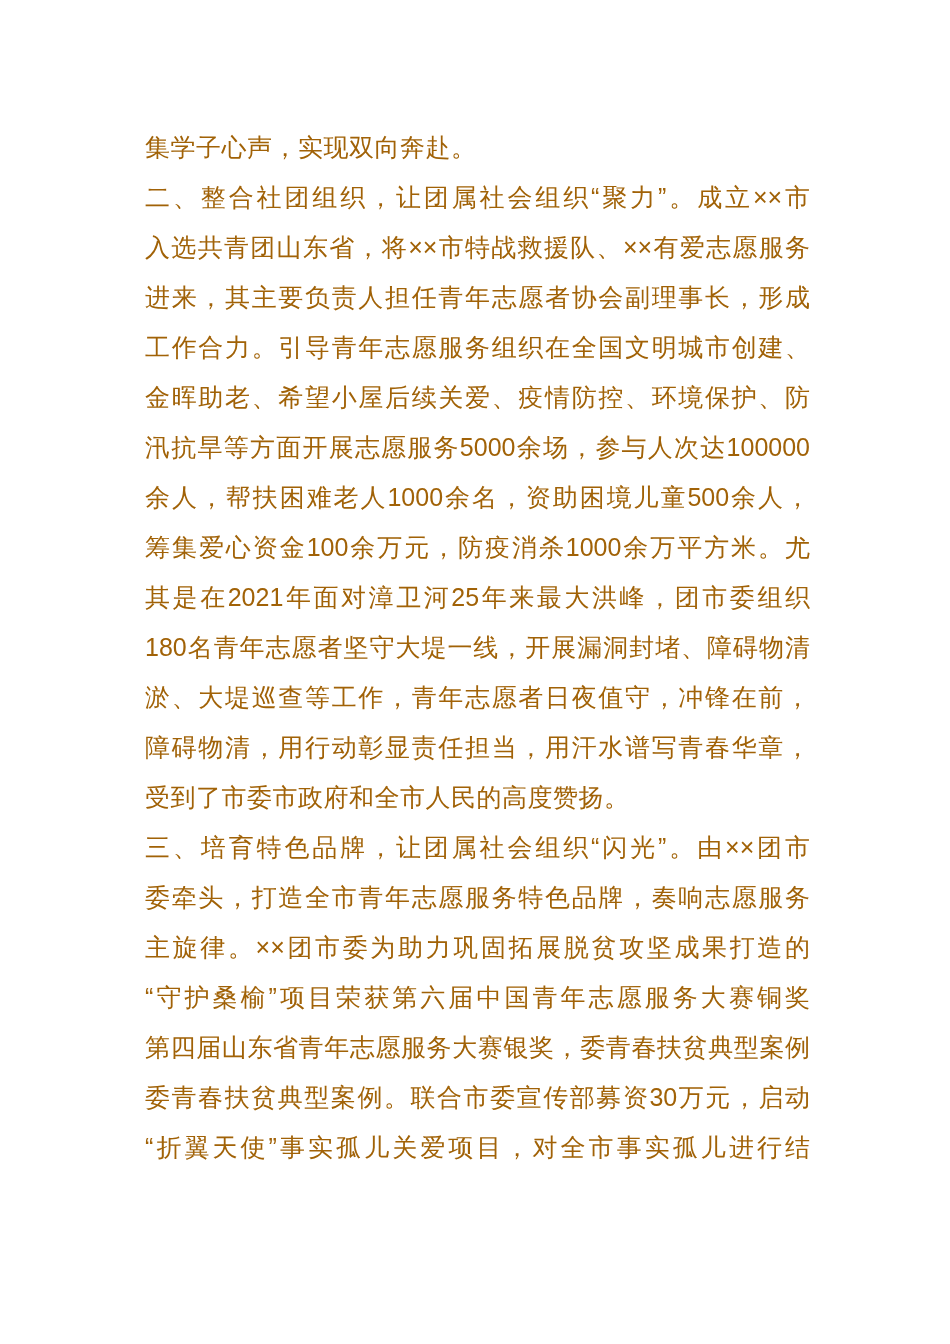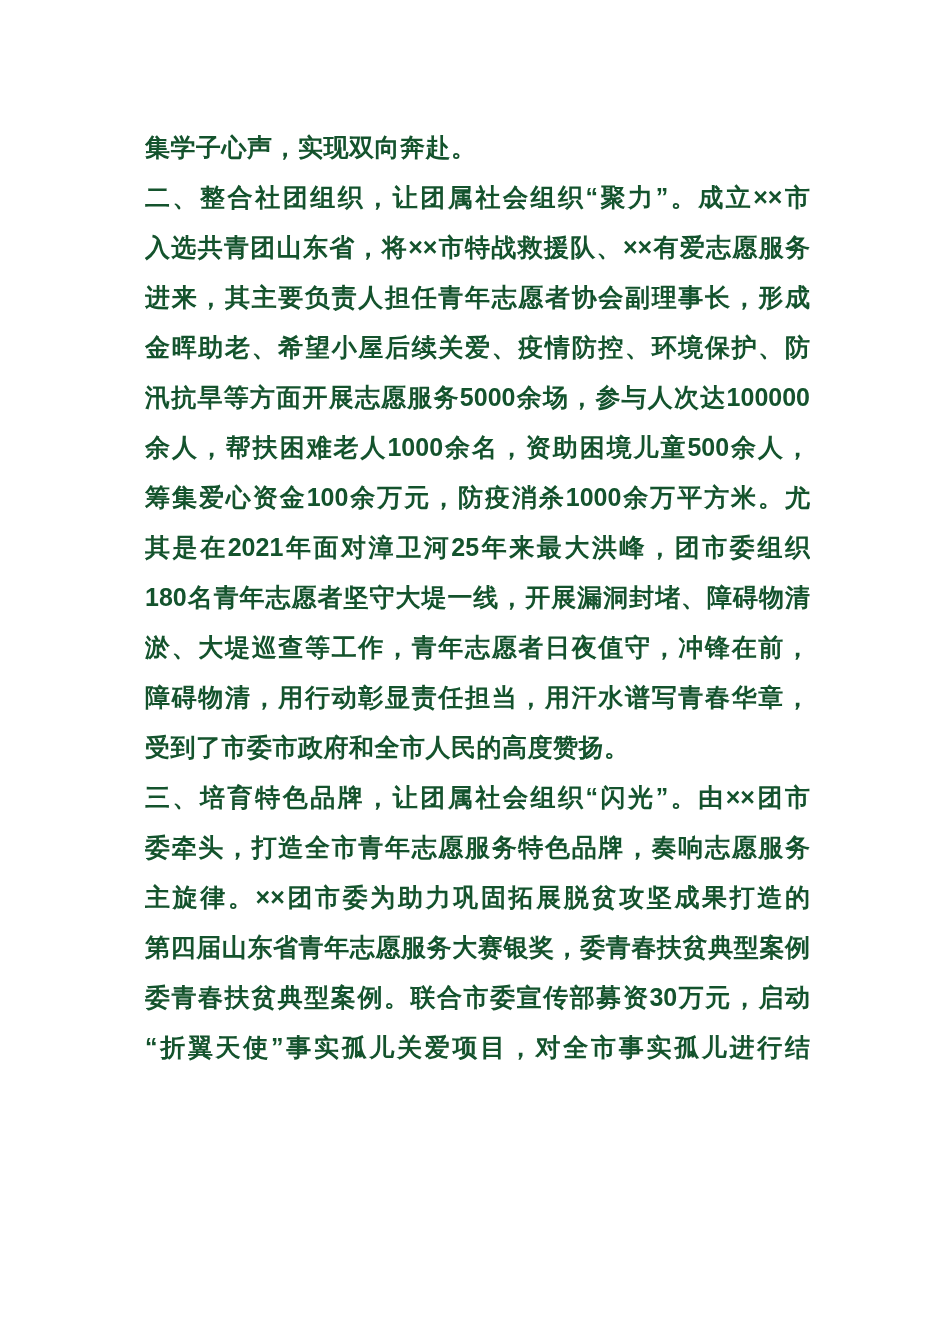--- a/index.html
+++ b/index.html
@@ -18,22 +18,22 @@
   .text-block {
     position: absolute;
     top: 122px;
     left: 145px;
     width: 665px;
   }
   .doc-line {
     height: 50px;
     line-height: 50px;
     font-size: 25px;
-    color: #14532d;
-    font-weight: 700;
+    color: #a16207;
+    font-weight: 400;
     white-space: normal;
     word-break: break-all;
     text-align: justify;
     text-align-last: justify;
     text-justify: inter-ideograph;
     overflow: hidden;
   }
   .doc-line.short {
     text-align: left;
     text-align-last: left;
@@ -42,29 +42,31 @@
 </style>
 </head>
 <body>
 
 <div class="page">
   <div class="text-block">
     <div class="doc-line short">集学子心声，实现双向奔赴。</div>
     <div class="doc-line">二、整合社团组织，让团属社会组织“聚力”。成立××市</div>
     <div class="doc-line">入选共青团山东省，将××市特战救援队、××有爱志愿服务队、</div>
     <div class="doc-line">进来，其主要负责人担任青年志愿者协会副理事长，形成</div>
+    <div class="doc-line">工作合力。引导青年志愿服务组织在全国文明城市创建、</div>
     <div class="doc-line">金晖助老、希望小屋后续关爱、疫情防控、环境保护、防</div>
     <div class="doc-line">汛抗旱等方面开展志愿服务5000余场，参与人次达100000</div>
     <div class="doc-line">余人，帮扶困难老人1000余名，资助困境儿童500余人，</div>
     <div class="doc-line">筹集爱心资金100余万元，防疫消杀1000余万平方米。尤</div>
     <div class="doc-line">其是在2021年面对漳卫河25年来最大洪峰，团市委组织</div>
     <div class="doc-line">180名青年志愿者坚守大堤一线，开展漏洞封堵、障碍物清</div>
     <div class="doc-line">淤、大堤巡查等工作，青年志愿者日夜值守，冲锋在前，</div>
     <div class="doc-line">障碍物清，用行动彰显责任担当，用汗水谱写青春华章，</div>
     <div class="doc-line short">受到了市委市政府和全市人民的高度赞扬。</div>
     <div class="doc-line">三、培育特色品牌，让团属社会组织“闪光”。由××团市</div>
     <div class="doc-line">委牵头，打造全市青年志愿服务特色品牌，奏响志愿服务</div>
     <div class="doc-line">主旋律。××团市委为助力巩固拓展脱贫攻坚成果打造的</div>
+    <div class="doc-line">“守护桑榆”项目荣获第六届中国青年志愿服务大赛铜奖</div>
     <div class="doc-line">第四届山东省青年志愿服务大赛银奖，委青春扶贫典型案例</div>
     <div class="doc-line">委青春扶贫典型案例。联合市委宣传部募资30万元，启动</div>
     <div class="doc-line">“折翼天使”事实孤儿关爱项目，对全市事实孤儿进行结</div>
   </div>
 </div>
 
 </body></html>

